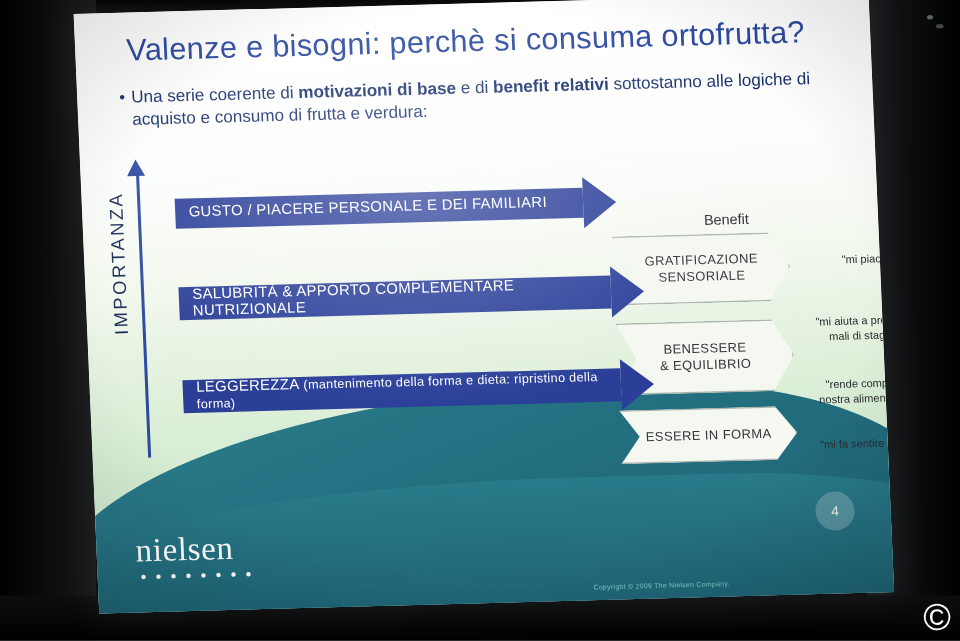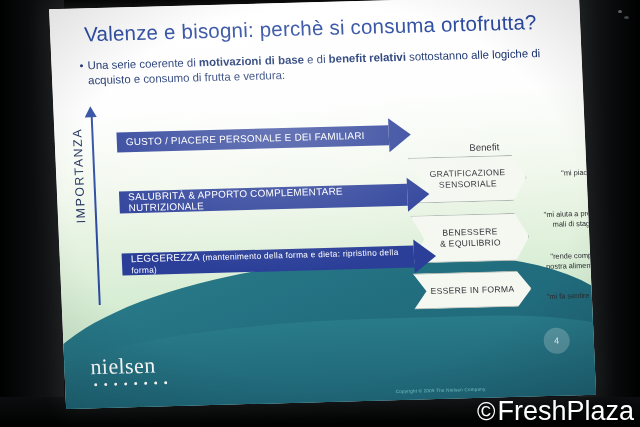--- a/index.html
+++ b/index.html
@@ -195,15 +195,14 @@
       <div class="pagenum">4</div>
       <div class="copyright">Copyright © 2009 The Nielsen Company.</div>
 
       <div class="hotspot"></div>
       <div class="vign"></div>
     </div>
   </div>
 
   <div class="wm">
     <span class="c">©</span>
-    <span>FreshPlaza</span>
   </div>
 </div>
 
 </body></html>

